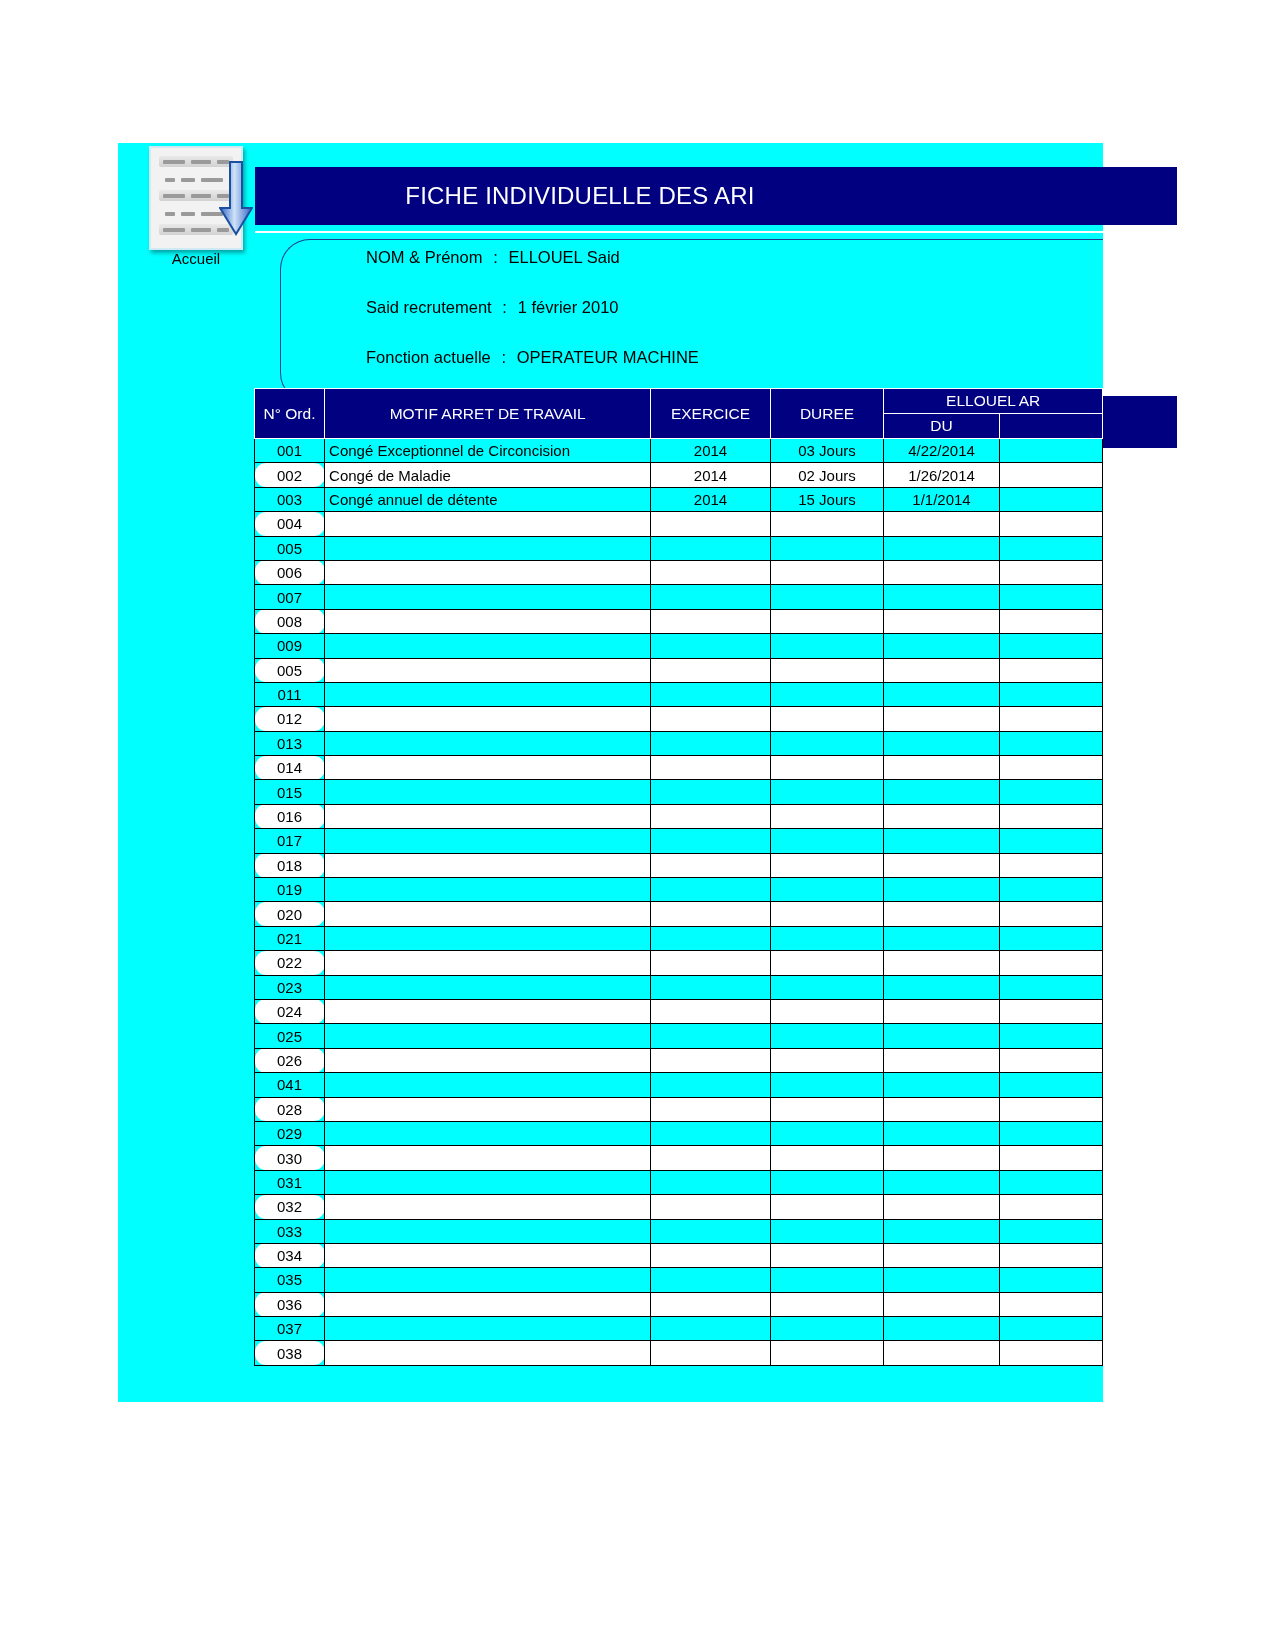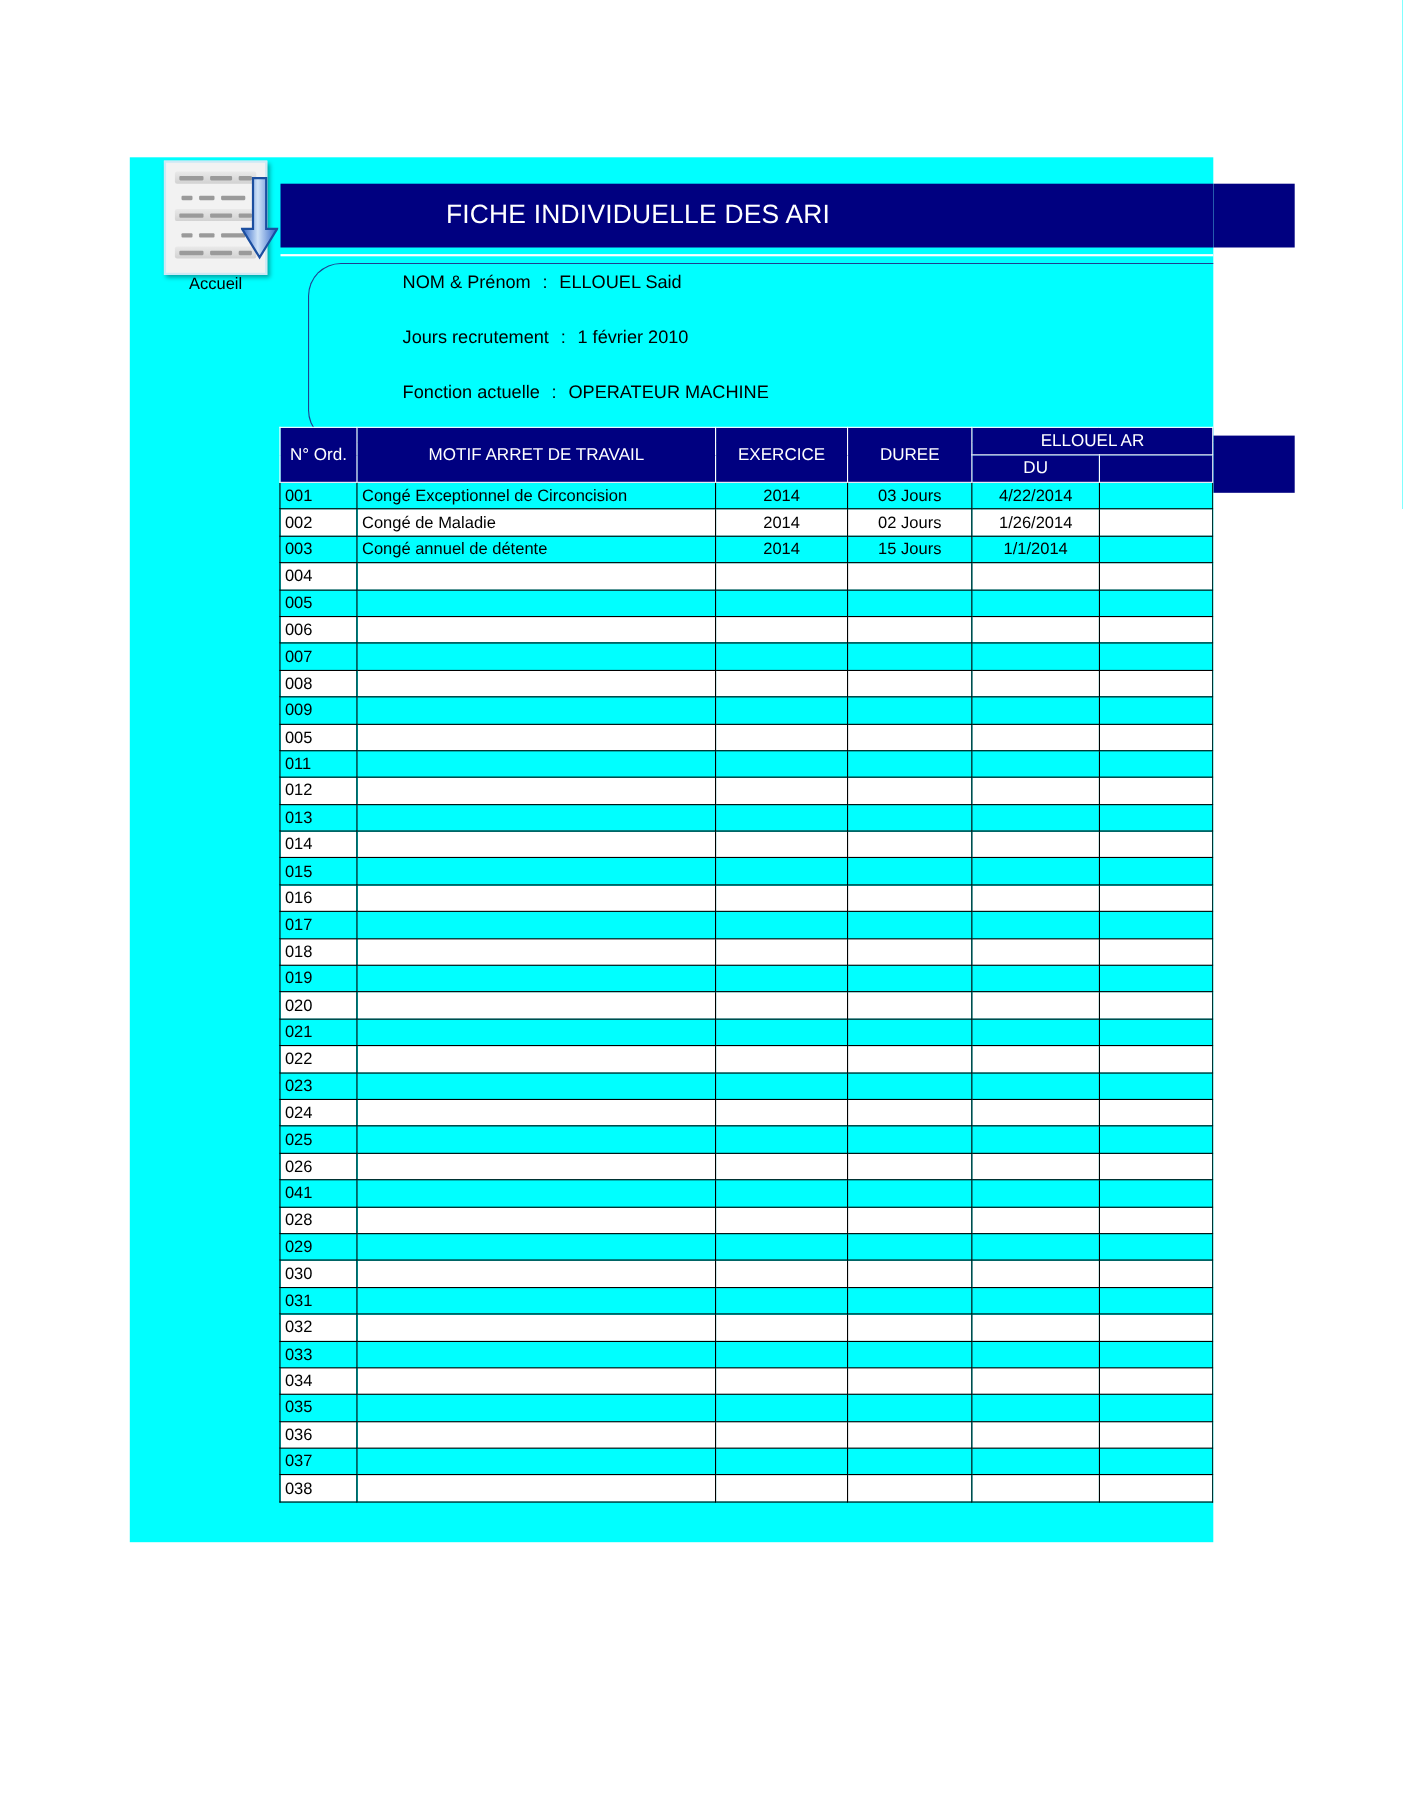--- a/index.html
+++ b/index.html
@@ -142,21 +142,21 @@
     border:1px solid #000000;
     height:23.4px;
     padding:0 4px;
     font-size:15px;
     color:#000000;
     white-space:nowrap;
     overflow:hidden;
   }
   #tbl tr.band td{ background:#00FFFF; }
   #tbl tr.plain td{ background:#ffffff; }
-  td.ord   { text-align:left; }
+  td.ord   { text-align:center;border-radius:11px; }
   td.motif { text-align:left;margin-left:32px; }
   td.ex, td.dur, td.du, td.au { text-align:center; }
 </style>
 </head>
 <body>
 
 <div class="navy-overflow" id="title-overflow"></div>
 <div class="navy-overflow" id="head-overflow"></div>
 
 <div id="sheet"></div>
@@ -206,21 +206,21 @@
   </div>
 
   <div id="title-bar">FICHE INDIVIDUELLE DES ARI</div>
   <div id="title-underline"></div>
 
   <div id="info-box">
     <div class="info-line" id="line-nom">
       <span class="lbl">NOM &amp; Prénom</span><span class="sep">:</span><span class="val">ELLOUEL Said</span>
     </div>
     <div class="info-line" id="line-date">
-      <span class="lbl">Jours recrutement</span><span class="sep">:</span><span class="val">1 février 2010</span>
+      <span class="lbl">Said recrutement</span><span class="sep">:</span><span class="val">1 février 2010</span>
     </div>
     <div class="info-line" id="line-fonc">
       <span class="lbl">Fonction actuelle</span><span class="sep">:</span><span class="val">OPERATEUR MACHINE</span>
     </div>
   </div>
 
   <table id="tbl">
     <colgroup>
       <col class="c-ord">
         <col class="c-motif">

